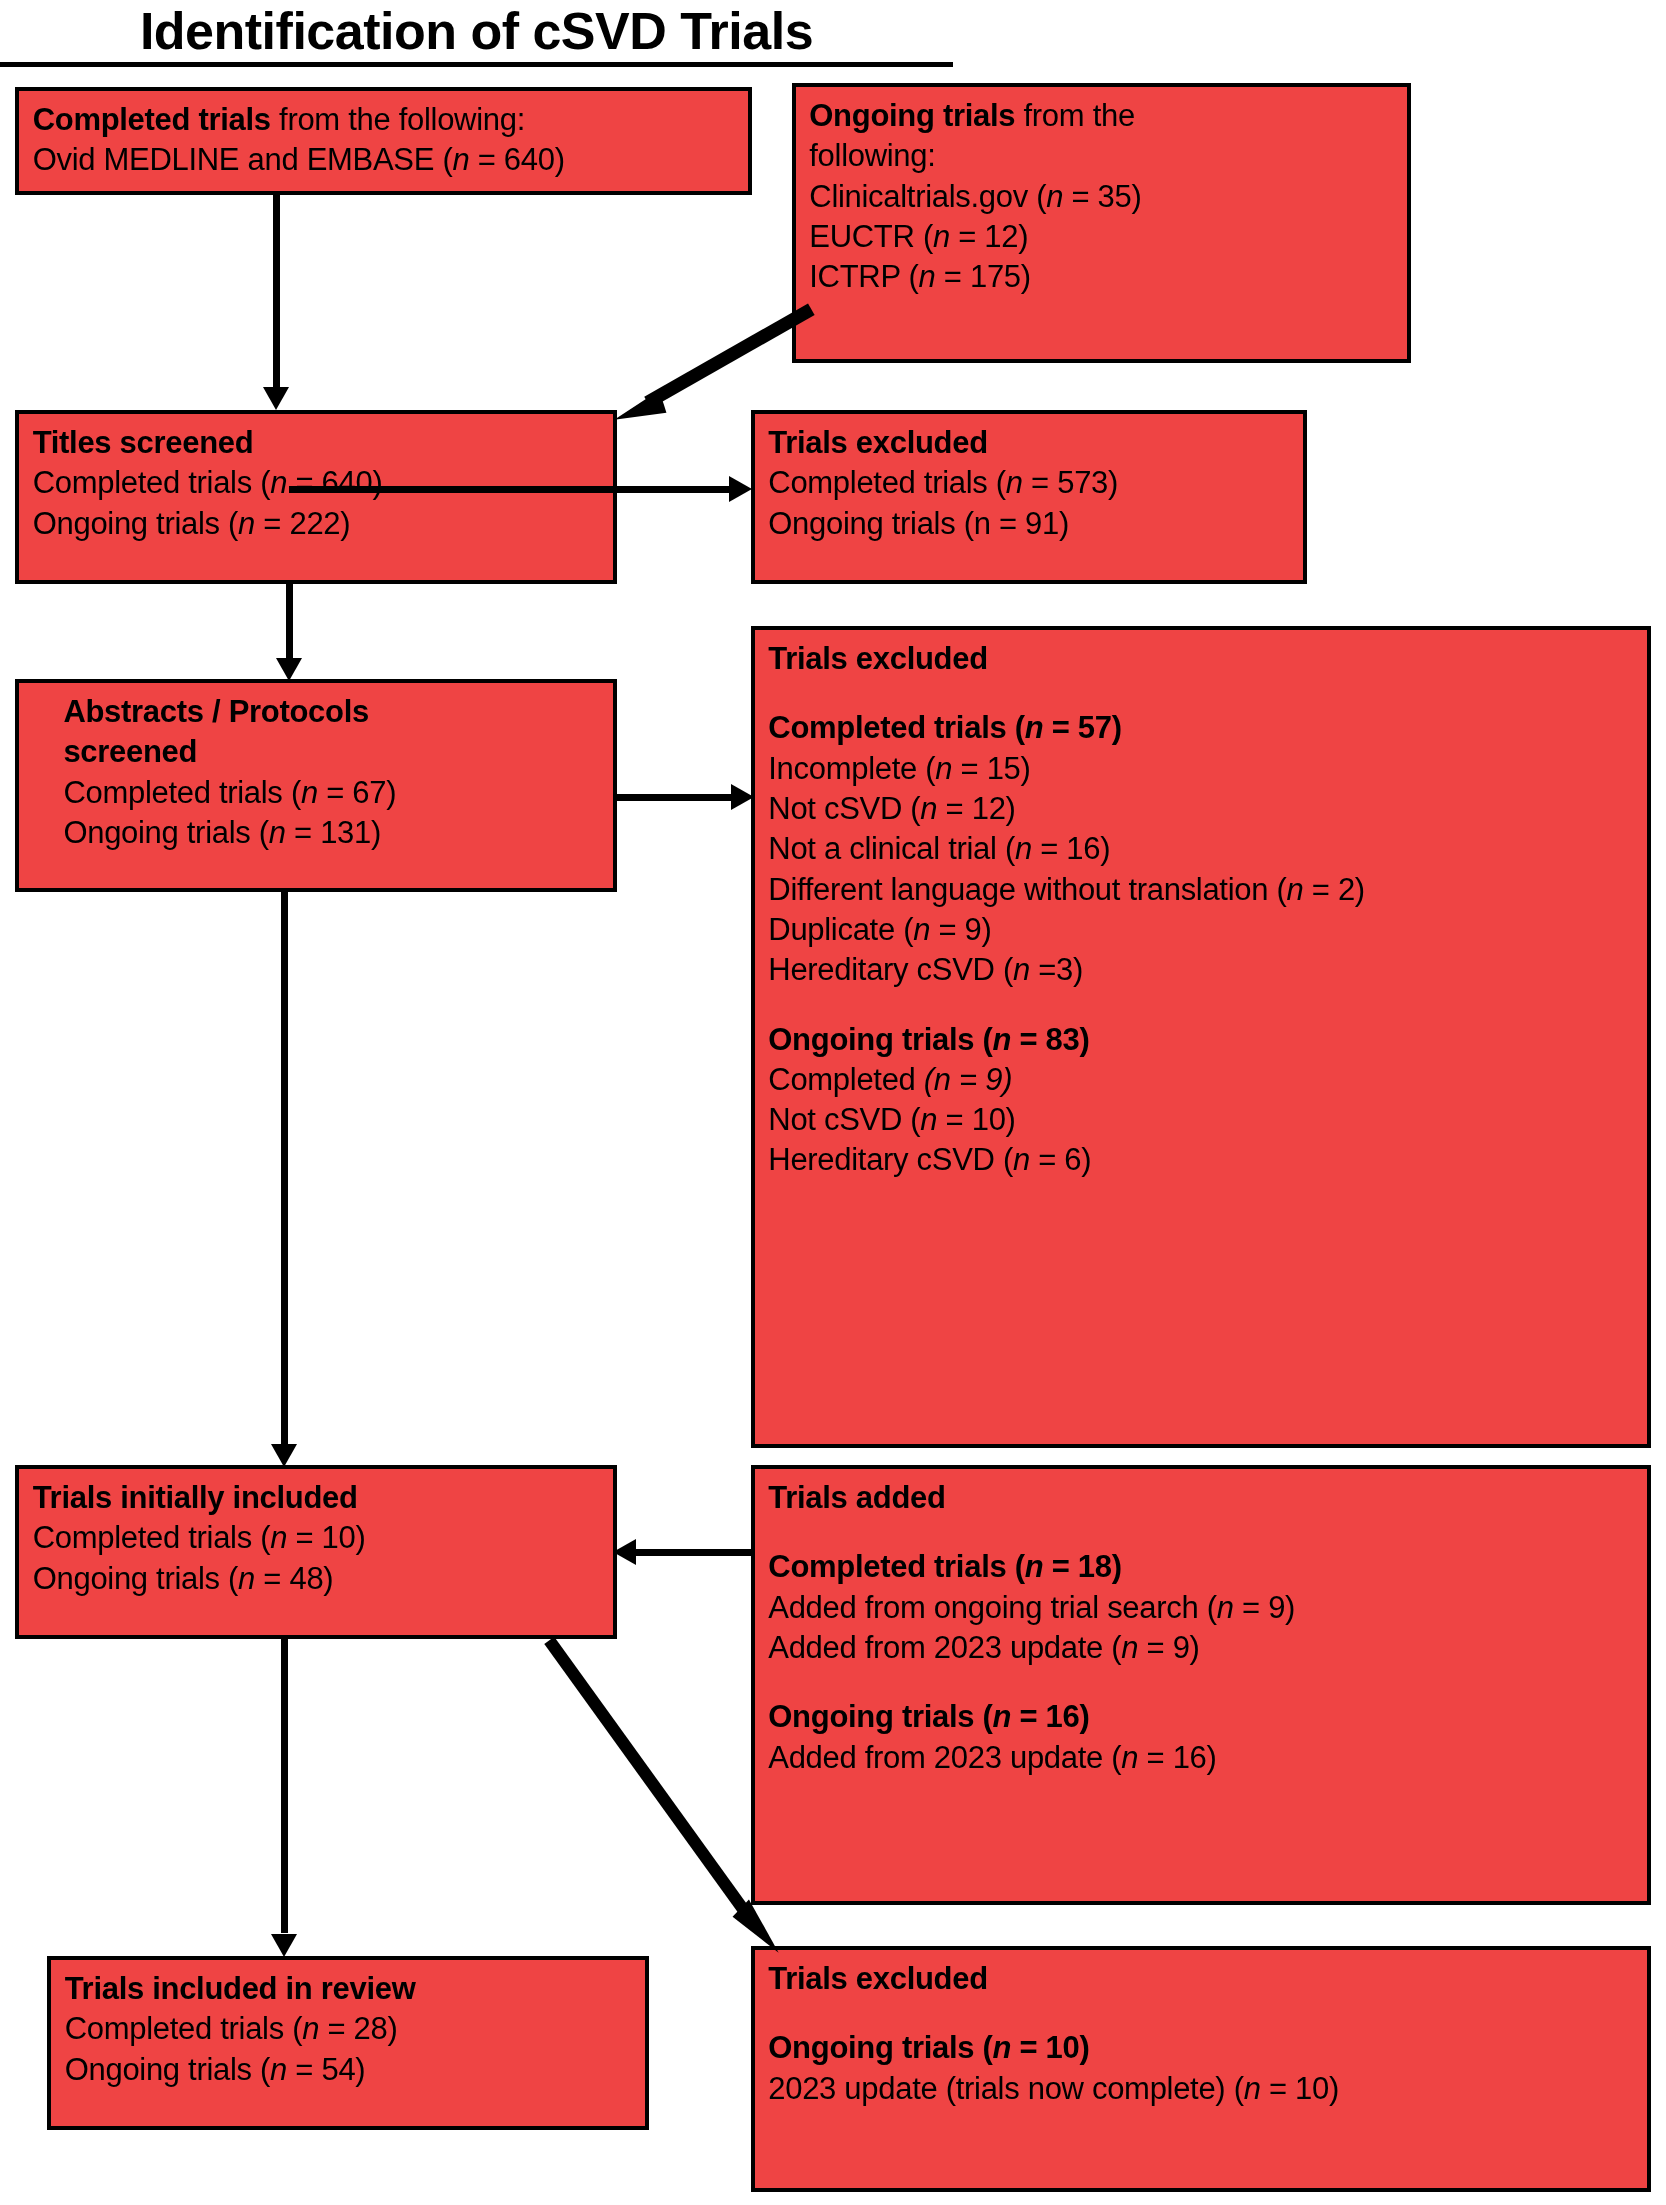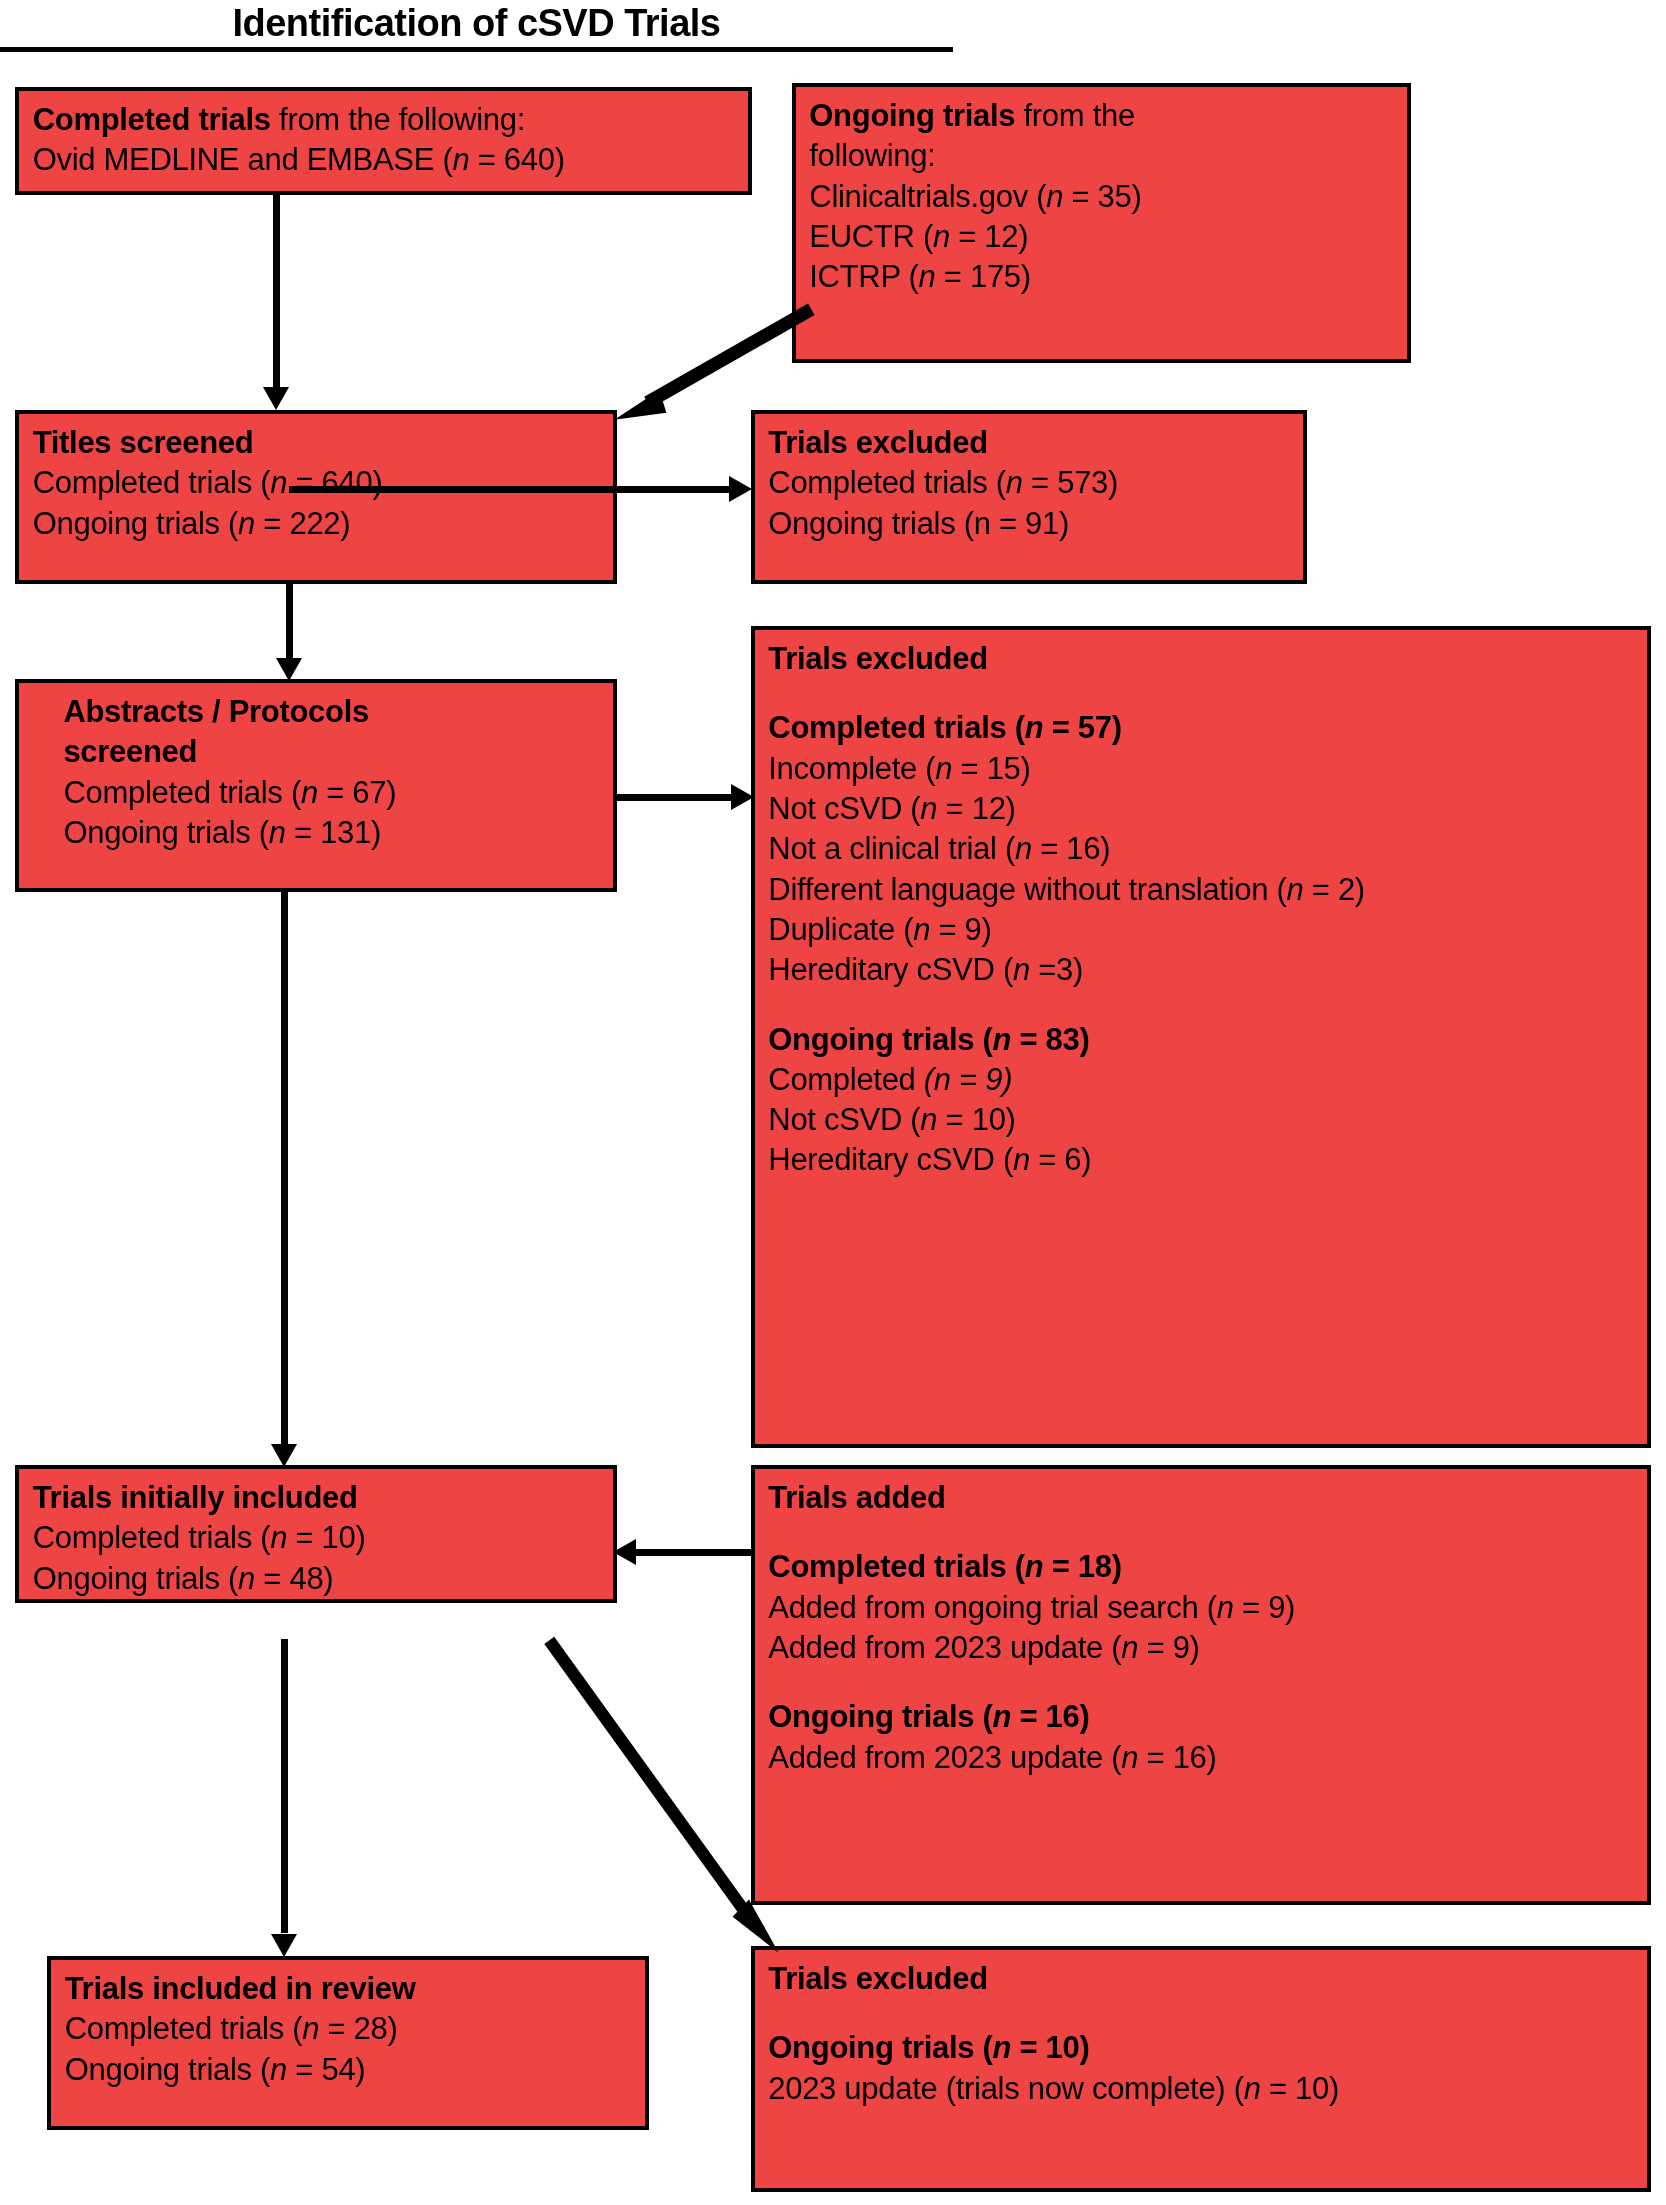--- a/index.html
+++ b/index.html
@@ -17,21 +17,21 @@
     height: 2205px;
     background: #ffffff;
     overflow: hidden;
   }
   .title {
     position: absolute;
     left: 0;
     top: 4.1px;
     width: 953px;
     text-align: center;
-    font-size: 38px;
+    font-size: 52px;
     font-weight: bold;
     letter-spacing: -0.5px;
     border-bottom: 5.6px solid #000;
     padding-bottom: 3.1px;
     line-height: 1.05;
     white-space: nowrap;
   }
   .box {
     position: absolute;
     box-sizing: border-box;
@@ -198,21 +198,21 @@
       <span>Completed </span><i class="it">(n = 9)</i><span></span>
     </div>
     <div class="line">
       <span>Not cSVD (</span><i class="it">n</i><span> = 10)</span>
     </div>
     <div class="line">
       <span>Hereditary cSVD (</span><i class="it">n</i><span> = 6)</span>
     </div>
   </div>
 
-  <div class="box" style="left:15.4px; top:1465px; width:602px; height:138px;">
+  <div class="box" style="left:15.4px; top:1465px; width:602px; height:174px;">
     <div class="line b">Trials initially included</div>
     <div class="line">
       <span>Completed trials (</span><i class="it">n</i><span> = 10)</span>
     </div>
     <div class="line">
       <span>Ongoing trials (</span><i class="it">n</i><span> = 48)</span>
     </div>
   </div>
 
   <div class="box" style="left:751px; top:1465px; width:900px; height:440px;">

